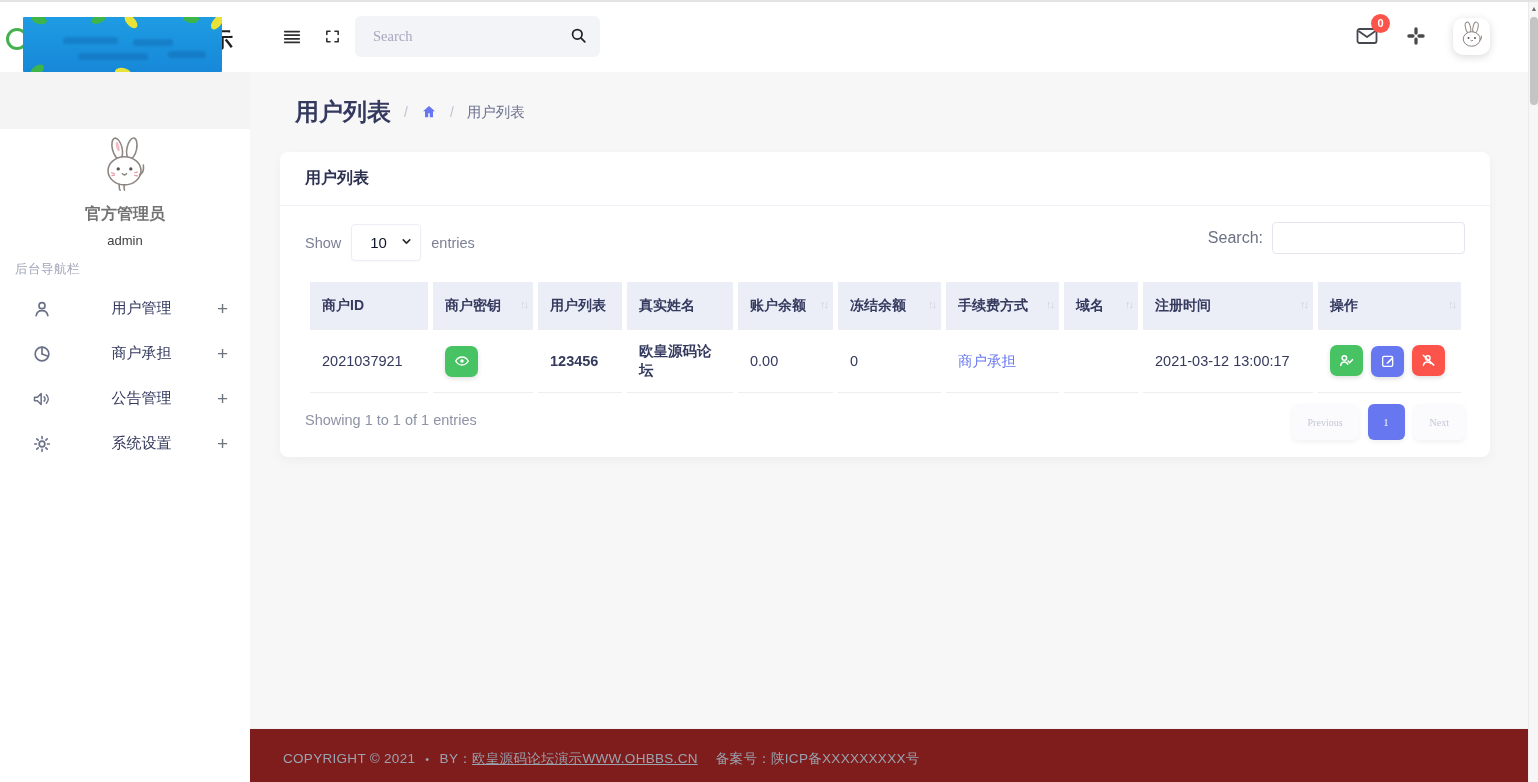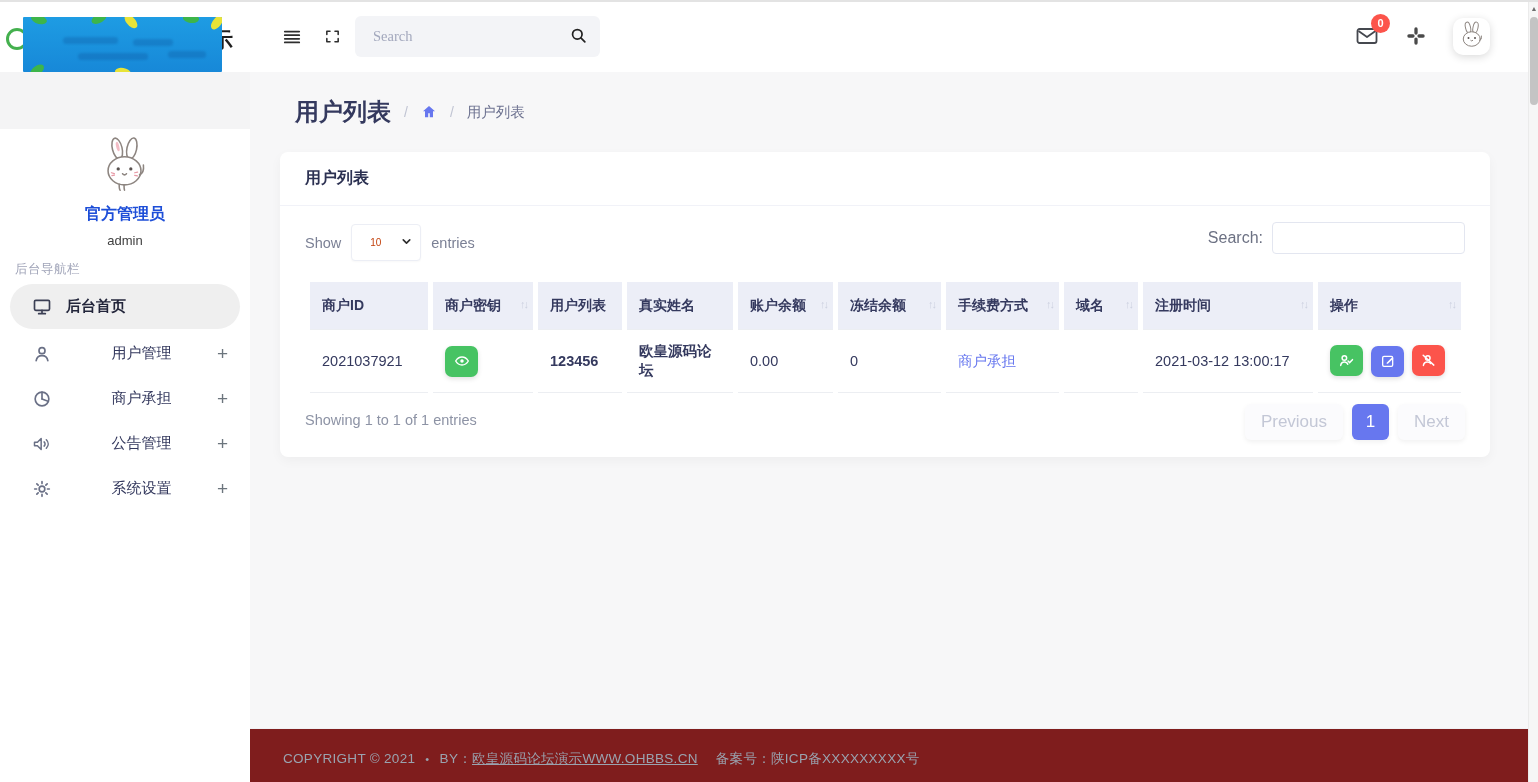--- a/index.html
+++ b/index.html
@@ -12,21 +12,21 @@
   .logo-circle { position:absolute; left:6px; top:28px; width:22px; height:22px; border:3px solid #44b04e; border-radius:50%; background:#fff; }
   .logo-text { position:absolute; left:212px; top:26px; font-size:21px; font-weight:bold; color:#1f1f1f; white-space:nowrap; }
   .demo-banner { position:absolute; left:23px; top:17px; width:199px; height:55px; background:linear-gradient(180deg,#1e9ce3,#1788d8); overflow:hidden; border-radius:1px; }
   .leaf { position:absolute; width:16px; height:9px; border-radius:60% 40% 60% 40%; }
   .leaf.g { background:#3db54a; } .leaf.y { background:#e8e337; }
   .streak { position:absolute; height:7px; border-radius:4px; background:rgba(10,80,150,.28); filter:blur(1px); }
   .gray-band { position:absolute; left:0; top:72px; width:250px; height:57px; background:#f4f4f5; }
 
   .profile { position:absolute; left:0; top:134px; width:250px; text-align:center; }
   .rabbit { display:inline-block; }
-  .profile-name { margin-top:4px; font-size:16px; font-weight:bold; color:#1d4ed8; }
+  .profile-name { margin-top:4px; font-size:16px; font-weight:bold; color:#737373; }
   .profile-role { margin-top:8px; font-size:13px; color:#404040; }
 
   .side-section { position:absolute; left:15px; top:261px; font-size:12.5px; color:#a0a4b8; letter-spacing:.5px; }
   .menu { position:absolute; left:0; top:284px; width:250px; }
   .menu-item { position:relative; height:45px; display:flex; align-items:center; padding:0 22px 0 32px; color:#34395e; font-size:15px; cursor:pointer; }
   .menu-item .mi-icon { width:20px; height:20px; margin-right:14px; color:#6a7086; flex:0 0 auto; }
   .menu-item .mi-label { flex:1; }
   .menu-item .mi-plus { font-size:19px; color:#6c757d; font-weight:400; }
   .menu-item.active { background:#efefef; border-radius:30px; margin:0 10px 2px 10px; padding:0 22px 0 22px; font-weight:bold; color:#23263b; }
   .menu-item.active .mi-icon { color:#3b3f54; }
@@ -53,42 +53,42 @@
   .crumb-home { color:#6777ef; width:16px; height:16px; cursor:pointer; }
   .crumb-cur { color:#6d7290; font-size:14.5px; }
 
   .card { position:absolute; left:30px; top:80px; width:1210px; height:305px; background:#fff; border-radius:8px; box-shadow:0 4px 12px rgba(0,0,0,.04); }
   .card-header { height:54px; display:flex; align-items:center; padding:0 25px; border-bottom:1px solid #f1f2f8; }
   .card-title { font-size:16px; font-weight:bold; color:#2c3152; }
 
   .controls { position:absolute; left:25px; right:25px; top:70px; height:40px; }
   .len-ctl { position:absolute; left:0; top:2px; display:flex; align-items:center; gap:10px; font-size:14.5px; color:#7b8095; }
   .len-select-wrap { position:relative; }
-  .len-select { appearance:none; -webkit-appearance:none; width:70px; height:37px; border:1px solid #eceef5; border-radius:4px; background:#fff; font-size:10px; color:#c2410c; padding:0 24px 0 18px; font-family:inherit; box-shadow:0 1px 2px rgba(0,0,0,.03); }
+  .len-select { appearance:none; -webkit-appearance:none; width:70px; height:37px; border:1px solid #eceef5; border-radius:4px; background:#fff; font-size:15px; color:#0f172a; padding:0 24px 0 18px; font-family:inherit; box-shadow:0 1px 2px rgba(0,0,0,.03); }
   .len-chevron { position:absolute; right:8px; top:11px; pointer-events:none; color:#2e2e2e; }
   .search-ctl { position:absolute; right:0; top:0; display:flex; align-items:center; gap:9px; }
   .search-ctl label { font-size:16px; color:#6c7183; }
   .search-ctl input { width:193px; height:32px; border:1px solid #e3e6f0; border-radius:4px; padding:0 8px; font-size:14px; color:#34395e; outline:none; font-family:inherit; }
 
   .tbl-wrap { position:absolute; left:25px; right:24px; top:130px; }
   table.dt { width:100%; border-collapse:separate; border-spacing:5px 0; table-layout:fixed; }
   table.dt th { background:#eceef7; color:#34395e; font-size:14px; font-weight:bold; text-align:left; padding:14px 12px; height:47px; position:relative; }
   table.dt th .sort { position:absolute; right:6px; top:16px; font-size:11px; color:#ccd1e0; letter-spacing:-2px; }
   table.dt td { border-top:1px solid #eceef2; border-bottom:1px solid #eceef2; padding:12px 12px; height:53px; font-size:14.5px; color:#34395e; background:#fff; vertical-align:middle; }
   .link-fee { color:#6777ef; text-decoration:none; cursor:pointer; }
   .btn-ic { display:inline-flex; align-items:center; justify-content:center; width:33px; height:31px; border:0; border-radius:7px; cursor:pointer; color:#fff; box-shadow:0 2px 5px rgba(0,0,0,.12); }
   .btn-eye { background:#47c363; }
   .btn-check { background:#47c363; margin-right:4px; }
   .btn-edit { background:#6777ef; margin-right:4px; }
   .btn-ban { background:#fc544b; }
 
   .tbl-foot { position:absolute; left:25px; right:25px; top:252px; height:40px; }
   .tbl-info { position:absolute; left:0; top:8px; font-size:14.5px; color:#8d93a5; }
   .pager { position:absolute; right:0; top:0; display:flex; gap:9px; }
-  .page-btn { height:36px; display:flex; align-items:center; justify-content:center; border-radius:6px; font-size:17px; cursor:pointer; box-shadow:0 2px 5px rgba(0,0,0,.06); }
+  .page-btn { height:36px; display:flex; align-items:center; justify-content:center; border-radius:6px; font-size:10px; cursor:pointer; box-shadow:0 2px 5px rgba(0,0,0,.06);font-family:Liberation Serif, serif; }
   .page-btn.ghost { background:#fbfbfd; color:#c3c7d6; padding:0 16px; }
   .page-btn.cur { background:#6777ef; color:#fff; width:37px; }
 
   .footer { position:absolute; left:250px; top:728px; width:1278px; height:54px; background:#7f1d1d; border-top:1px solid #f0f1f5; }
   .footer-text { position:absolute; left:33px; top:21px; font-size:13.5px; color:#9aa3af; letter-spacing:.3px; }
   .footer-text .bullet { margin:0 6px; font-size:11px; }
   .footer-link { color:#9aa3af; text-decoration:underline; cursor:pointer; }
 
   
   .scrollbar { position:absolute; right:0; top:0; width:10px; height:782px; background:#f6f6f6; border-left:1px solid #ebebeb; z-index:50; }
@@ -138,30 +138,20 @@
         <path d="M26 52 q0 5 1 6 M31 53 q0 4 .5 5" fill="none"></path>
       </svg>
     </span>
     <div class="profile-name">官方管理员</div>
     <div class="profile-role">admin</div>
   </div>
 
   <div class="side-section">后台导航栏</div>
 
   <nav class="menu">
-    <div class="menu-item active">
-      <span class="mi-icon">
-        <svg width="20" height="20" viewBox="0 0 24 24" fill="none" stroke="currentColor" stroke-width="2" stroke-linecap="round" stroke-linejoin="round">
-            <rect x="3" y="4" width="18" height="12" rx="1.5"></rect>
-            <path d="M12 16v3"></path>
-            <path d="M8 20h8"></path>
-          </svg>
-      </span>
-      <span class="mi-label">后台首页</span>
-    </div>
     <div class="menu-item" style="margin-top:2px">
       <span class="mi-icon">
         <svg width="20" height="20" viewBox="0 0 24 24" fill="none" stroke="currentColor" stroke-width="2" stroke-linecap="round">
             <circle cx="12" cy="8" r="3.6"></circle>
             <path d="M5 20c.7-4.2 3.8-6 7-6s6.3 1.8 7 6"></path>
           </svg>
       </span>
       <span class="mi-label">用户管理</span>
       <span class="mi-plus">+</span>
     </div>

